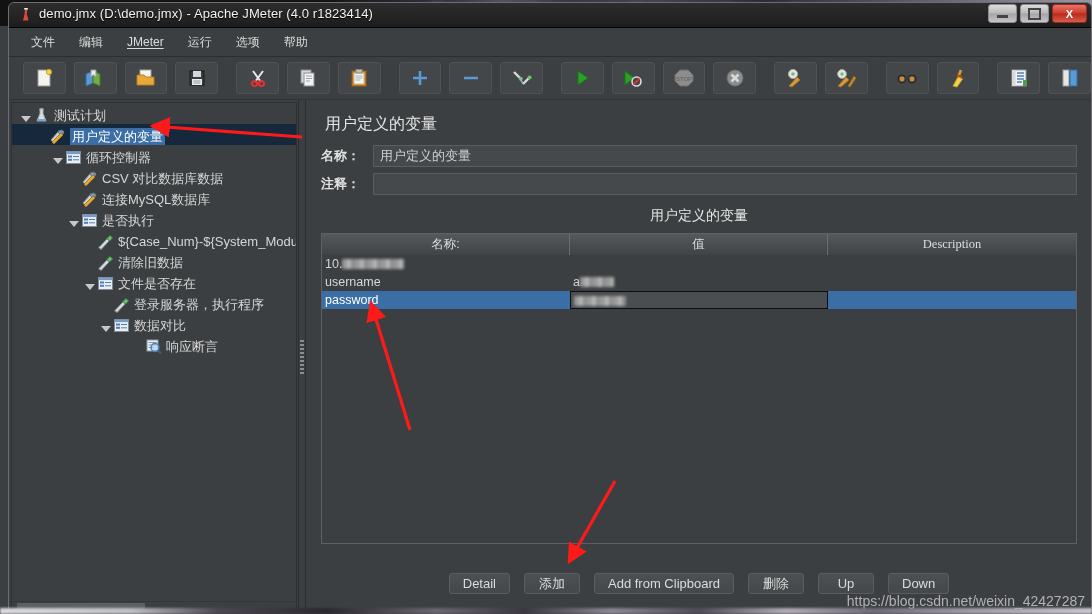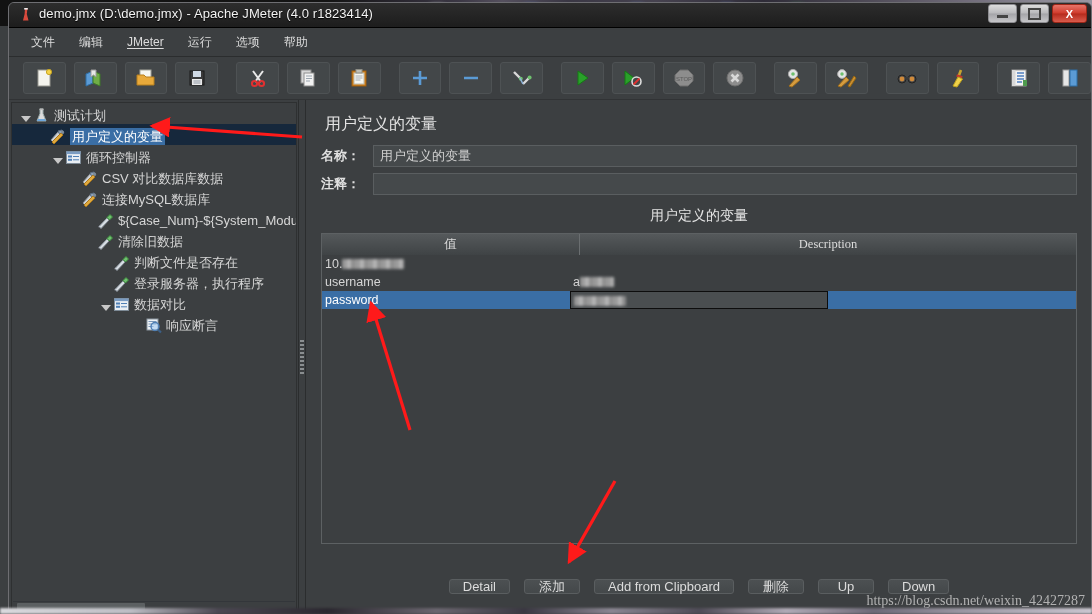--- a/index.html
+++ b/index.html
@@ -102,28 +102,28 @@
     height:18px;line-height:18px;overflow:hidden;white-space:nowrap;}
   .td.c1{width:248px;} .td.c2{width:258px;} .td.c3{flex:1;}
   .trow.sel .td{color:#fff;}
   .td.editing{background:#4a4e50;border:1px solid #0d0d0d;box-sizing:border-box;}
   .redact{display:inline-block;height:10px;vertical-align:-1px;
     background:repeating-linear-gradient(90deg,#9a9a9a 0 5px,#b5b5b5 5px 9px,#8e8e8e 9px 13px);
     filter:blur(1.6px);border-radius:1px;}
 
   .btnrow{position:absolute;left:0;right:0;bottom:22px;display:flex;
     justify-content:center;gap:14px;}
-  .btn{height:15px;min-width:56px;padding:0 13px;border:1px solid #5a5e60;
+  .btn{height:21px;min-width:56px;padding:0 13px;border:1px solid #5a5e60;
     border-radius:3px;background:linear-gradient(180deg,#4c5052 0%,#44484a 100%);
     color:#dcdcdc;font-size:13px;display:flex;align-items:center;
     justify-content:center;box-sizing:border-box;white-space:nowrap;}
 
   
   .wm{position:absolute;right:6px;bottom:2px;font-size:14px;color:#b8b8b8;
-    font-family:Liberation Serif, serif;opacity:.95;white-space:nowrap;}
+    font-family:Liberation Sans, sans-serif;opacity:.95;white-space:nowrap;}
 
   
   .taskbar{position:absolute;left:0;bottom:0;width:1092px;height:6px;
     background:linear-gradient(90deg,#d9d9dd 0%,#bdbdc4 12%,#4b4752 20%,#2b2830 30%,#6b6670 40%,#3a3742 48%,#8a8692 56%,#4f4b57 64%,#b0aab6 72%,#6e6a78 80%,#9a96a2 88%,#c9c5cf 100%);
     filter:blur(1px);}
 
   
   .anno{position:absolute;left:0;top:0;width:1092px;height:614px;pointer-events:none;}
 </style>
 </head>
@@ -382,48 +382,62 @@
               <span class="tog"></span>
               <span class="tico"><svg width="17" height="17" viewBox="0 0 17 17">
                   <path d="M2 12 L9 4 l2 2 l-7 8 z" fill="#cfd4da" stroke="#8b9198"></path>
                   <path d="M9 3 l4 -1 l2 3 l-4 2 z" fill="#8fa3b8" stroke="#5e7084"></path>
                   <path d="M3 14 l9 -9 l2 2 l-9 9 z" fill="#e0a93c" stroke="#a8761d"></path>
                   <circle cx="13.5" cy="4" r="1.6" fill="#7d8b99"></circle>
                 </svg></span>
               <span class="tlabel">连接MySQL数据库</span>
             </div>
             <div class="tnode">
+              <span style="display:inline-block;width:56px;flex:0 0 auto"></span>
+              <span class="tog arrow"></span>
+              <span class="tico"><svg width="17" height="17" viewBox="0 0 17 17">
+                  <rect x="1.5" y="2.5" width="14" height="12" fill="#e9eef3" stroke="#7d8a96"></rect>
+                  <rect x="1.5" y="2.5" width="14" height="2.6" fill="#7b9cc2"></rect>
+                  <rect x="3" y="6.5" width="4" height="2" fill="#4f7fb5"></rect>
+                  <rect x="3" y="9.8" width="4" height="2" fill="#4f7fb5"></rect>
+                  <path d="M8 7.5 h6 M8 10.8 h6" stroke="#4f7fb5"></path>
+                </svg></span>
+              <span class="tlabel">是否执行</span>
+            </div>
+            <div class="tnode">
               <span style="display:inline-block;width:72px;flex:0 0 auto"></span>
               <span class="tog"></span>
               <span class="tico"><svg width="17" height="17" viewBox="0 0 17 17">
                   <path d="M2 14.5 L10 6 l2 2 l-8 8.5 z" fill="#d7dde3" stroke="#8a939c"></path>
                   <path d="M10 5.5 l3 -3 l2.5 2.5 l-3 3 z" fill="#6fc06f" stroke="#3e8c3e"></path>
                   <path d="M1.5 15.5 l1.8 -1 l-0.8 -1 z" fill="#b8bfc6"></path>
                 </svg></span>
               <span class="tlabel">${Case_Num}-${System_Module}-${D</span>
             </div>
             <div class="tnode">
               <span style="display:inline-block;width:72px;flex:0 0 auto"></span>
               <span class="tog"></span>
               <span class="tico"><svg width="17" height="17" viewBox="0 0 17 17">
                   <path d="M2 14.5 L10 6 l2 2 l-8 8.5 z" fill="#d7dde3" stroke="#8a939c"></path>
                   <path d="M10 5.5 l3 -3 l2.5 2.5 l-3 3 z" fill="#6fc06f" stroke="#3e8c3e"></path>
                   <path d="M1.5 15.5 l1.8 -1 l-0.8 -1 z" fill="#b8bfc6"></path>
                 </svg></span>
               <span class="tlabel">清除旧数据</span>
             </div>
             <div class="tnode">
-              <span style="display:inline-block;width:88px;flex:0 0 auto"></span>
-              <span class="tog"></span>
-              <span class="tico"><svg width="17" height="17" viewBox="0 0 17 17">
-                  <path d="M2 14.5 L10 6 l2 2 l-8 8.5 z" fill="#d7dde3" stroke="#8a939c"></path>
-                  <path d="M10 5.5 l3 -3 l2.5 2.5 l-3 3 z" fill="#6fc06f" stroke="#3e8c3e"></path>
-                  <path d="M1.5 15.5 l1.8 -1 l-0.8 -1 z" fill="#b8bfc6"></path>
-                </svg></span>
-              <span class="tlabel">判断文件是否存在</span>
+              <span style="display:inline-block;width:72px;flex:0 0 auto"></span>
+              <span class="tog arrow"></span>
+              <span class="tico"><svg width="17" height="17" viewBox="0 0 17 17">
+                  <rect x="1.5" y="2.5" width="14" height="12" fill="#e9eef3" stroke="#7d8a96"></rect>
+                  <rect x="1.5" y="2.5" width="14" height="2.6" fill="#7b9cc2"></rect>
+                  <rect x="3" y="6.5" width="4" height="2" fill="#4f7fb5"></rect>
+                  <rect x="3" y="9.8" width="4" height="2" fill="#4f7fb5"></rect>
+                  <path d="M8 7.5 h6 M8 10.8 h6" stroke="#4f7fb5"></path>
+                </svg></span>
+              <span class="tlabel">文件是否存在</span>
             </div>
             <div class="tnode">
               <span style="display:inline-block;width:88px;flex:0 0 auto"></span>
               <span class="tog"></span>
               <span class="tico"><svg width="17" height="17" viewBox="0 0 17 17">
                   <path d="M2 14.5 L10 6 l2 2 l-8 8.5 z" fill="#d7dde3" stroke="#8a939c"></path>
                   <path d="M10 5.5 l3 -3 l2.5 2.5 l-3 3 z" fill="#6fc06f" stroke="#3e8c3e"></path>
                   <path d="M1.5 15.5 l1.8 -1 l-0.8 -1 z" fill="#b8bfc6"></path>
                 </svg></span>
               <span class="tlabel">登录服务器，执行程序</span>
@@ -470,20 +484,21 @@
         </div>
         <div class="frow">
           <span class="flabel">注释：</span>
           <div class="finput"></div>
         </div>
 
         <div class="tbl-title">用户定义的变量</div>
 
         <div class="table">
           <div class="thead">
+            <div class="th c1">名称:</div>
             <div class="th c2">值</div>
             <div class="th c3">Description</div>
           </div>
           <div class="tbody" id="tbody">
               <div class="trow">
                 <div class="td c2"><span>10.</span><span class="redact" style="width:62px"></span></div>
                 <div class="td c3"></div>
               </div>
               <div class="trow">
                 <div class="td c1">username</div>

